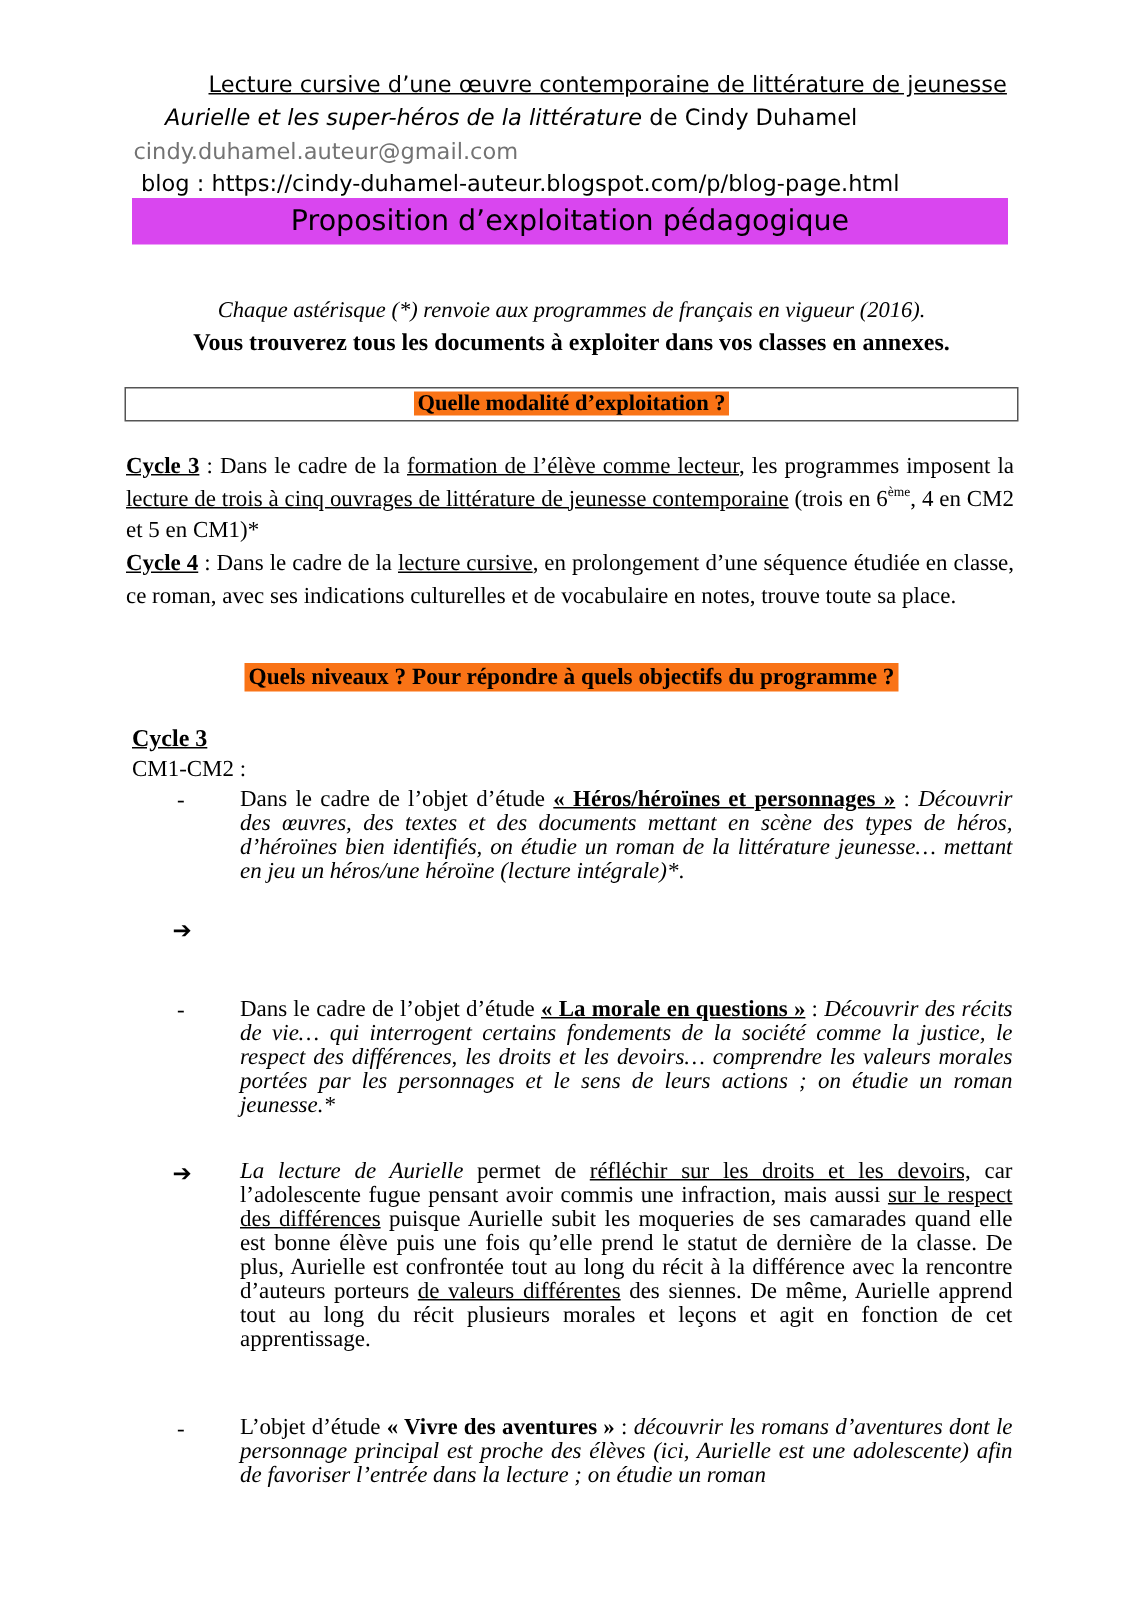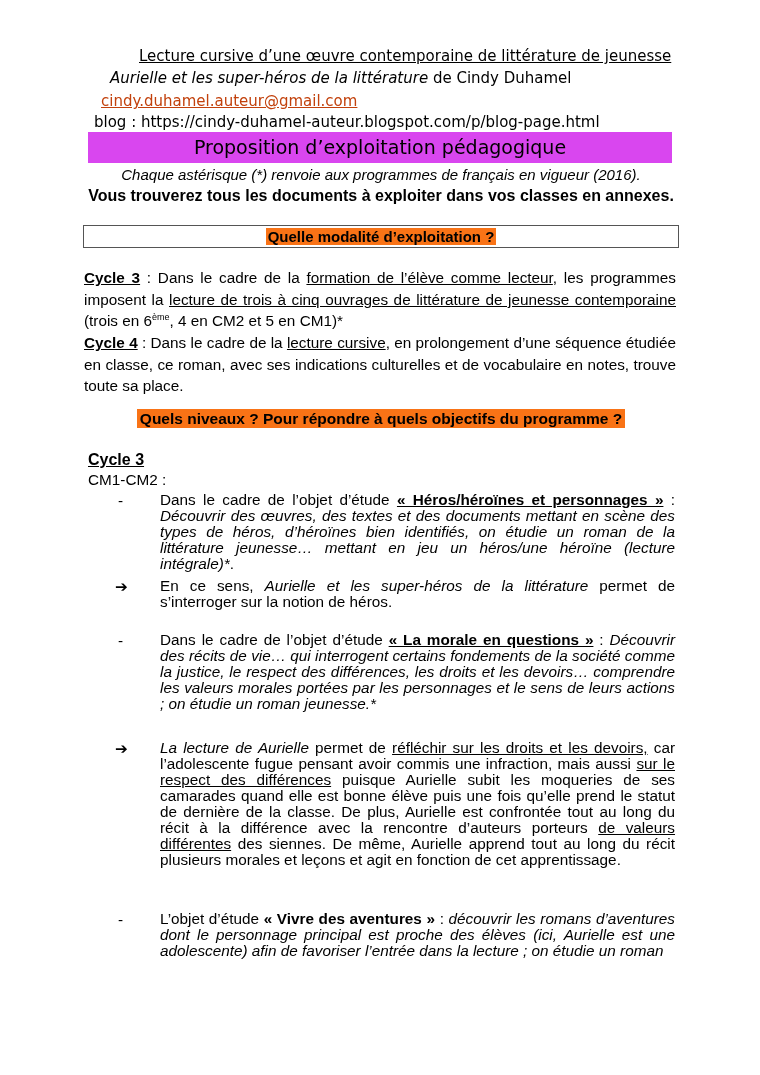--- a/index.html
+++ b/index.html
@@ -1,24 +1,24 @@
 <!DOCTYPE html>
 <html><head>
   <meta charset="utf-8">
   <style>
     html, body { margin: 0; padding: 0; background: #ffffff; }
     body { width: 760px; height: 1075px; position: relative; overflow: hidden; color: #000; }
     .page { position: absolute; left: 0; top: 0; width: 760px; height: 1075px; }
     .comic { font-family: "DejaVu Sans", sans-serif; }
-    .serif { font-family: Liberation Sans, sans-serif; }
+    .serif { font-family: Liberation Serif, serif; margin-top: 33px; }
     .line { position: absolute; white-space: nowrap; }
     .hdr1 { left: 139px; top: 47px; font-size: 15px; text-decoration: underline; }
     .hdr2 { left: 110px; top: 69px; font-size: 15px; font-style: italic; }
     .hdr2 .plain { font-style: normal; }
-    .email { left: 101px; top: 92px; font-size: 15px; color: #c2410c; text-decoration: underline; }
+    .email { left: 89px; top: 92px; font-size: 15px; color: #737373; }
     .blog { left: 94px; top: 113px; font-size: 15px; }
     .banner { position: absolute; left: 88px; top: 132px; width: 584px; height: 31px; background: #d946ef;
               text-align: center; font-size: 19px; line-height: 31px; }
     .note { position: absolute; left: 84px; width: 594px; text-align: center; }
     .note1 { top: 166px; font-size: 15px; font-style: italic; }
     .note2 { top: 186px; font-size: 16px; font-weight: bold; line-height: 20px; }
     .box { position: absolute; left: 83px; top: 225px; width: 594px; height: 21px; border: 1px solid #555;
            text-align: center; }
     .hl { background: #f97316; font-weight: bold; font-size: 15px; padding: 0 2px; text-align: center; }
     .box .hl { line-height: 21px; }
@@ -66,23 +66,20 @@
   </div>
 
   <div class="cyc3 serif">Cycle 3</div>
   <div class="cm serif">CM1-CM2 :</div>
 
   <div class="bullet serif" style="top:492px; left:118px;">-</div>
   <div class="item serif" style="top:492px;">
     <span>Dans le cadre de l’objet d’étude </span><span class="b u">« Héros/héroïnes et personnages »</span><span> : </span><span class="i">Découvrir des œuvres, des textes et des documents mettant en scène des types de héros, d’héroïnes bien identifiés, on étudie un roman de la littérature jeunesse… mettant en jeu un héros/une héroïne (lecture intégrale)*</span><span>.</span>
   </div>
   <div class="bullet serif" style="top:578px;">➔</div>
-  <div class="item serif" style="top:578px;">
-    <span>En ce sens, </span><span class="i">Aurielle et les super-héros de la littérature</span><span> permet de s’interroger sur la notion de héros.</span>
-  </div>
 
   <div class="bullet serif" style="top:632px; left:118px;">-</div>
   <div class="item serif" style="top:632px;">
     <span>Dans le cadre de l’objet d’étude </span><span class="b u">« La morale en questions »</span><span> : </span><span class="i">Découvrir des récits de vie… qui interrogent certains fondements de la société comme la justice, le respect des différences, les droits et les devoirs… comprendre les valeurs morales portées par les personnages et le sens de leurs actions ; on étudie un roman jeunesse.*</span>
   </div>
   <div class="bullet serif" style="top:740px;">➔</div>
   <div class="item serif" style="top:740px;">
     <span class="i">La lecture de Aurielle</span><span> permet de </span><span class="u">réfléchir sur les droits et les devoirs,</span><span> car l’adolescente fugue pensant avoir commis une infraction, mais aussi </span><span class="u">sur le respect des différences</span><span> puisque Aurielle subit les moqueries de ses camarades quand elle est bonne élève puis une fois qu’elle prend le statut de dernière de la classe. De plus, Aurielle est confrontée tout au long du récit à la différence avec la rencontre d’auteurs porteurs </span><span class="u">de valeurs différentes</span><span> des siennes. De même, Aurielle apprend tout au long du récit plusieurs morales et leçons et agit en fonction de cet apprentissage.</span>
   </div>
 

